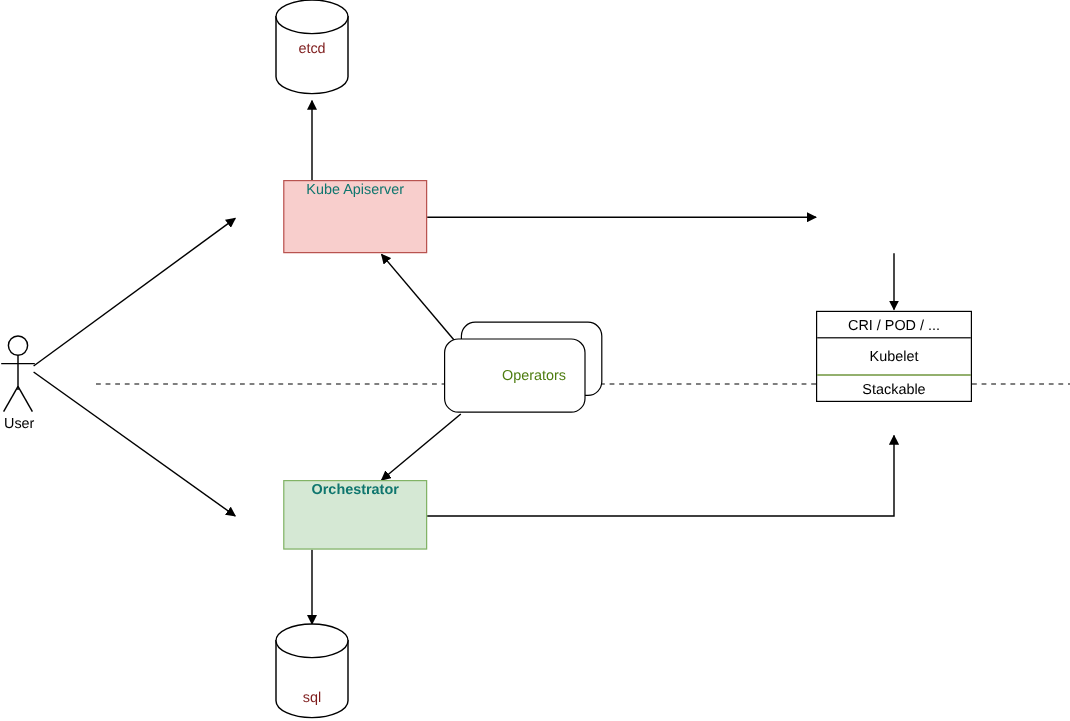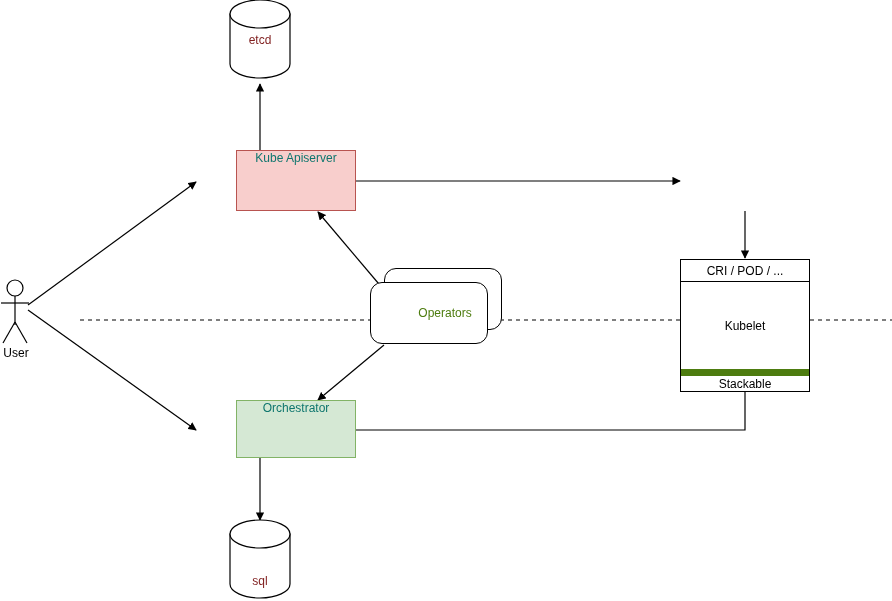--- a/index.html
+++ b/index.html
@@ -35,20 +35,21 @@
     line-height: 1.2;
     margin-left: 36px;
   }
   .box-pink {
     background: #f8cecc;
     border: 1px solid #b85450;
   }
   .box-green {
     background: #d5e8d4;
     border: 1px solid #82b366;
+    font-weight: bold;
   }
   .agents-wrap {
     position: absolute;
     box-sizing: border-box;
     background: #ffffff;
     border: 1px solid #000000;
     display: flex;
     flex-direction: column;
   }
   .agents-band {
@@ -61,21 +62,21 @@
   }
   .agents-head {
     height: 22px;
     border-bottom: 1px solid #000000;
   }
   .agents-mid {
     flex: 1 1 auto;
   }
   .agents-foot {
     height: 22px;
-    border-top: 7px solid #4d7c0f;
+    border-top: 1px solid #4d7c0f;
   }
   .stack-back {
     position: absolute;
     box-sizing: border-box;
     background: #ffffff;
     border: 1px solid #000000;
     border-radius: 12px;
   }
   .stack-front {
     position: absolute;
@@ -173,21 +174,21 @@
 
   <div class="node box-green" style="left:200px; top:400px; width:120px; height:58px;">
     <span>Orchestrator</span>
   </div>
 
   <div class="stack-back" style="left:384px; top:268px; width:118px; height:62px;"></div>
   <div class="stack-front" style="left:370px; top:282px; width:118px; height:62px;">
     <span>Operators</span>
   </div>
 
-  <div class="agents-wrap" style="left:680px; top:259px; width:130px; height:133px;">
+  <div class="agents-wrap" style="left:680px; top:259px; width:130px; height:76px;">
     <div class="agents-band agents-head">
       <span>CRI / POD / ...</span>
     </div>
     <div class="agents-band agents-mid">
       <span>Kubelet</span>
     </div>
     <div class="agents-band agents-foot">
       <span>Stackable</span>
     </div>
   </div>

